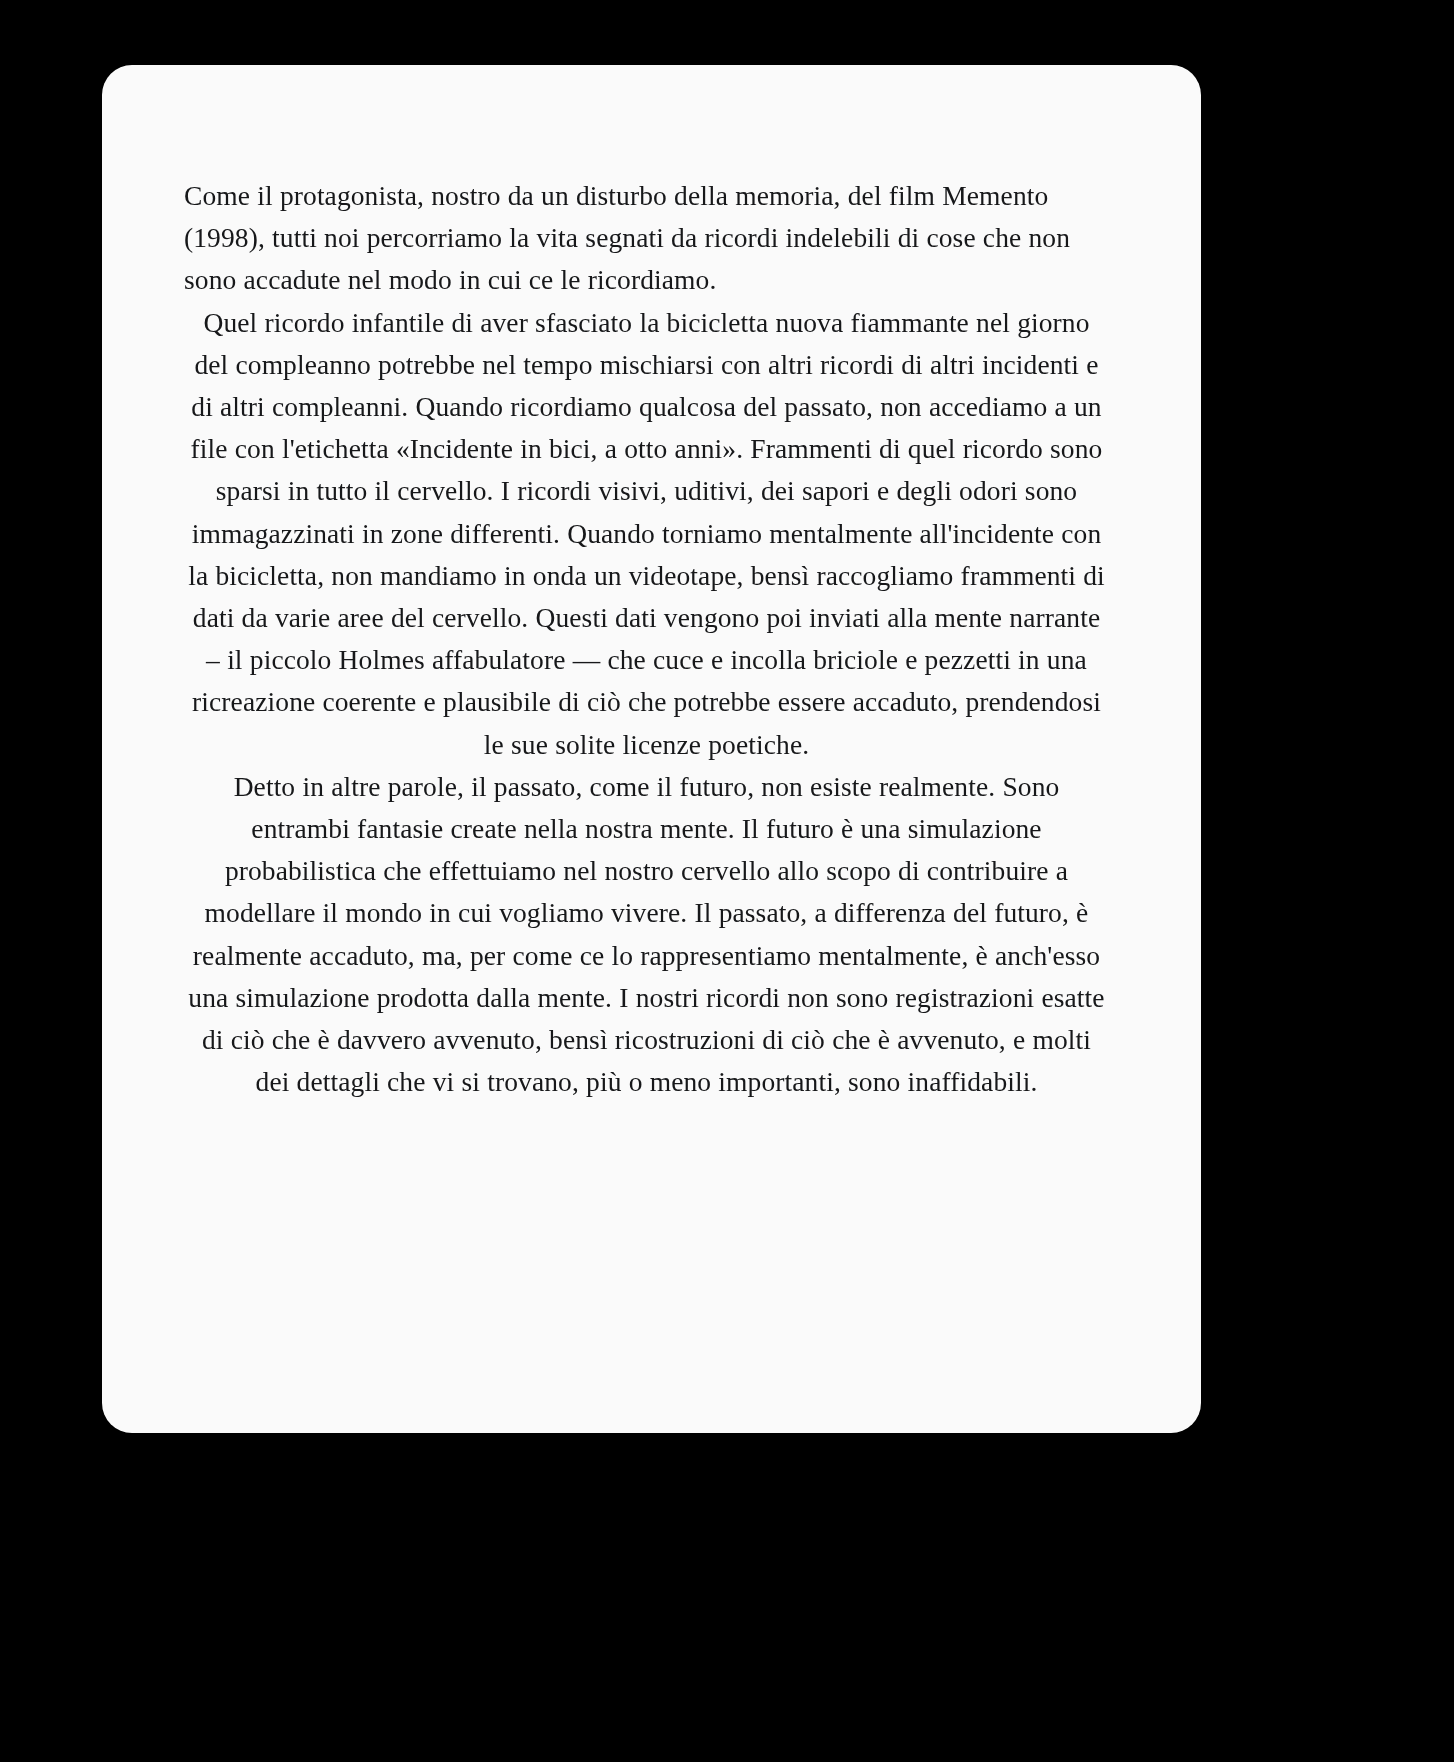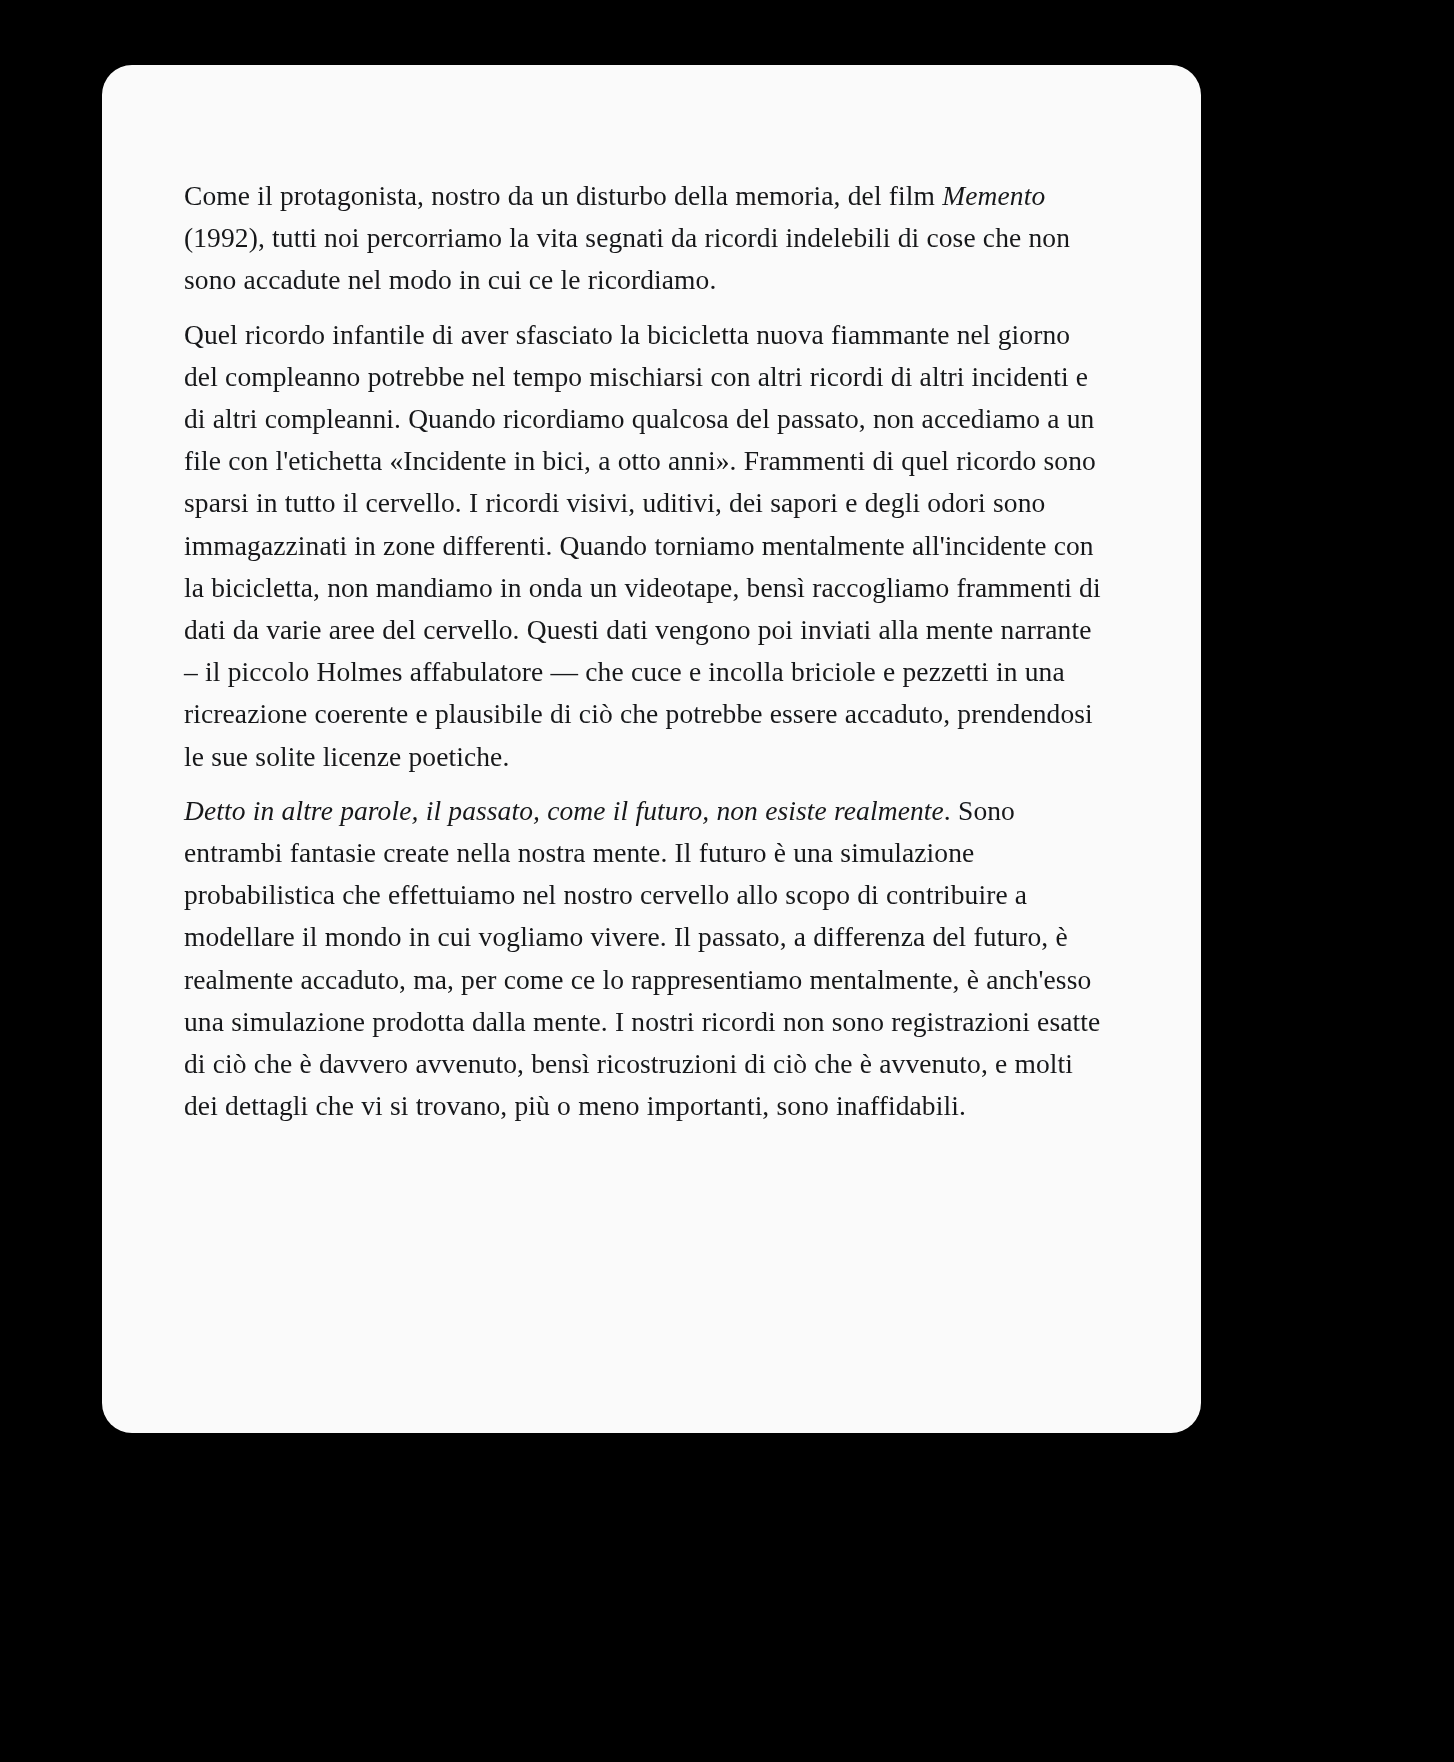--- a/index.html
+++ b/index.html
@@ -39,30 +39,30 @@
   .para {
     margin: 0;
     color: #17181A;
     font-size: 27.5px;
     line-height: 42.2px;
     letter-spacing: 0.1px;
     text-align: left;
     word-spacing: 0.2px;
   }
   .para + .para {
-    margin-top: 12px;
+    margin-top: 0;
+    text-align: center;
   }
   .ital {
-    font-style: italic;
   }
 </style>
 </head>
 <body>
 
 <div id="page-root">
   <div id="reader-card">
     <div id="reader-body">
-      <p class="para"><span>Come il protagonista, nostro da un disturbo della memoria, del film </span><span class="ital">Memento</span><span> (1992), tutti noi percorriamo la vita segnati da ricordi indelebili di cose che non sono accadute nel modo in cui ce le ricordiamo.</span></p>
+      <p class="para"><span>Come il protagonista, nostro da un disturbo della memoria, del film </span><span class="ital">Memento</span><span> (1998), tutti noi percorriamo la vita segnati da ricordi indelebili di cose che non sono accadute nel modo in cui ce le ricordiamo.</span></p>
       <p class="para"><span>Quel ricordo infantile di aver sfasciato la bicicletta nuova fiammante nel giorno del compleanno potrebbe nel tempo mischiarsi con altri ricordi di altri incidenti e di altri compleanni. Quando ricordiamo qualcosa del passato, non accediamo a un file con l'etichetta «Incidente in bici, a otto anni». Frammenti di quel ricordo sono sparsi in tutto il cervello. I ricordi visivi, uditivi, dei sapori e degli odori sono immagazzinati in zone differenti. Quando torniamo mentalmente all'incidente con la bicicletta, non mandiamo in onda un videotape, bensì raccogliamo frammenti di dati da varie aree del cervello. Questi dati vengono poi inviati alla mente narrante – il piccolo Holmes affabulatore — che cuce e incolla briciole e pezzetti in una ricreazione coerente e plausibile di ciò che potrebbe essere accaduto, prendendosi le sue solite licenze poetiche.</span></p>
       <p class="para"><span class="ital">Detto in altre parole, il passato, come il futuro, non esiste realmente</span><span>. Sono entrambi fantasie create nella nostra mente. Il futuro è una simulazione probabilistica che effettuiamo nel nostro cervello allo scopo di contribuire a modellare il mondo in cui vogliamo vivere. Il passato, a differenza del futuro, è realmente accaduto, ma, per come ce lo rappresentiamo mentalmente, è anch'esso una simulazione prodotta dalla mente. I nostri ricordi non sono registrazioni esatte di ciò che è davvero avvenuto, bensì ricostruzioni di ciò che è avvenuto, e molti dei dettagli che vi si trovano, più o meno importanti, sono inaffidabili.</span></p>
     </div>
   </div>
 </div>
 
 </body></html>

